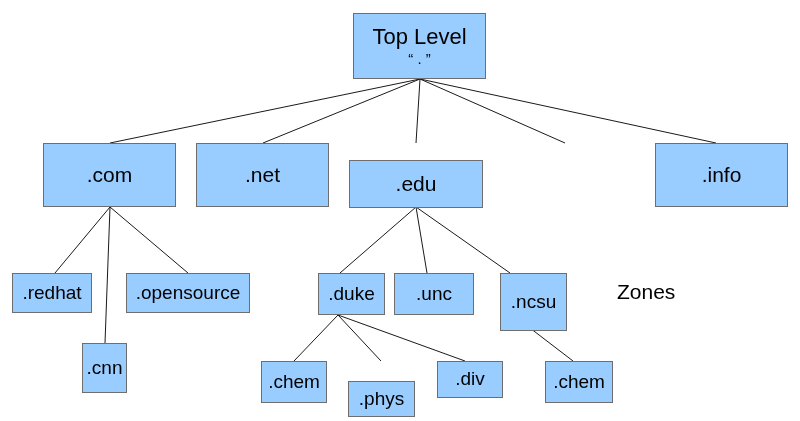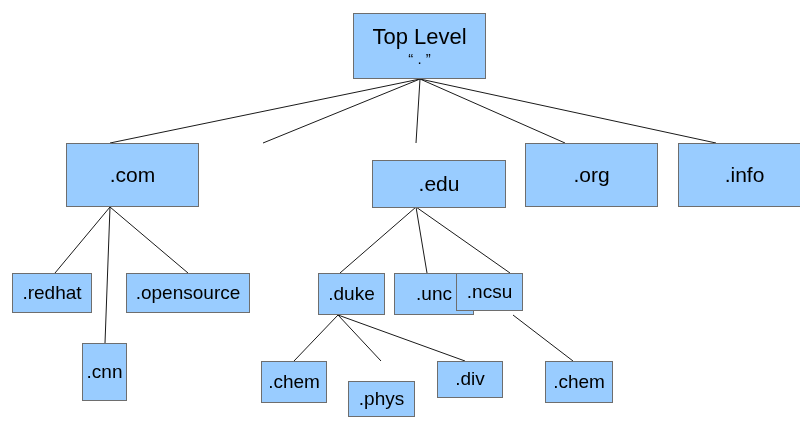--- a/index.html
+++ b/index.html
@@ -18,21 +18,21 @@
     display:flex;
     align-items:center;
     justify-content:center;
     flex-direction:column;
     color:#000;
     box-sizing:border-box;
     line-height:1.1;
   }
   .lvl0{font-size:22px;}
   .lvl0 .root-dot{font-size:15px;margin-top:2px;}
-  .lvl1{font-size:21px;margin-left:23px;}
+  .lvl1{font-size:21px;}
   .lvl2{font-size:19px;}
   .annotation{
     position:absolute;
     font-size:21px;
     color:#000;
   }
   line{stroke:#1a1a1a;stroke-width:1;}
 </style>
 </head>
 <body>
@@ -56,31 +56,32 @@
     <line x1="338" y1="315" x2="465" y2="361"></line>
     <line x1="513" y1="315" x2="573" y2="361"></line>
   </svg>
 
   <div class="node lvl0" style="left:353px;top:13px;width:133px;height:66px">
     <span>Top Level</span>
     <span class="root-dot">“ . ”</span>
   </div>
 
   <div class="node lvl1" style="left:43px;top:143px;width:133px;height:64px">.com</div>
+  <div class="node lvl1" style="left:196px;top:143px;width:133px;height:64px">.net</div>
   <div class="node lvl1" style="left:349px;top:160px;width:134px;height:48px">.edu</div>
-  <div class="node lvl1" style="left:502px;top:143px;width:133px;height:64px">.org</div>
   <div class="node lvl2" style="left:12px;top:273px;width:80px;height:40px">.redhat</div>
 
   <div class="node lvl1" style="left:655px;top:143px;width:133px;height:64px">.info</div>
   <div class="node lvl2" style="left:126px;top:273px;width:124px;height:40px">.opensource</div>
   <div class="node lvl2" style="left:318px;top:273px;width:67px;height:42px">.duke</div>
   <div class="node lvl2" style="left:394px;top:273px;width:80px;height:42px">.unc</div>
-  <div class="node lvl2" style="left:456px;top:273px;width:67px;height:38px">.ncsu</div>
+  <div class="node lvl2" style="left:500px;top:273px;width:67px;height:58px">.ncsu</div>
 
-  <div class="node lvl2" style="left:82px;top:343px;width:45px;height:58px">.cnn</div>
+  <div class="node lvl2" style="left:82px;top:343px;width:45px;height:50px">.cnn</div>
 
   <div class="node lvl2" style="left:261px;top:361px;width:66px;height:42px">.chem</div>
   <div class="node lvl2" style="left:348px;top:381px;width:67px;height:36px">.phys</div>
   <div class="node lvl2" style="left:437px;top:361px;width:66px;height:37px">.div</div>
   <div class="node lvl2" style="left:545px;top:361px;width:68px;height:42px">.chem</div>
 
+  <div class="annotation" style="left:617px;top:280px">Zones</div>
 
 </div>
 
 </body></html>

